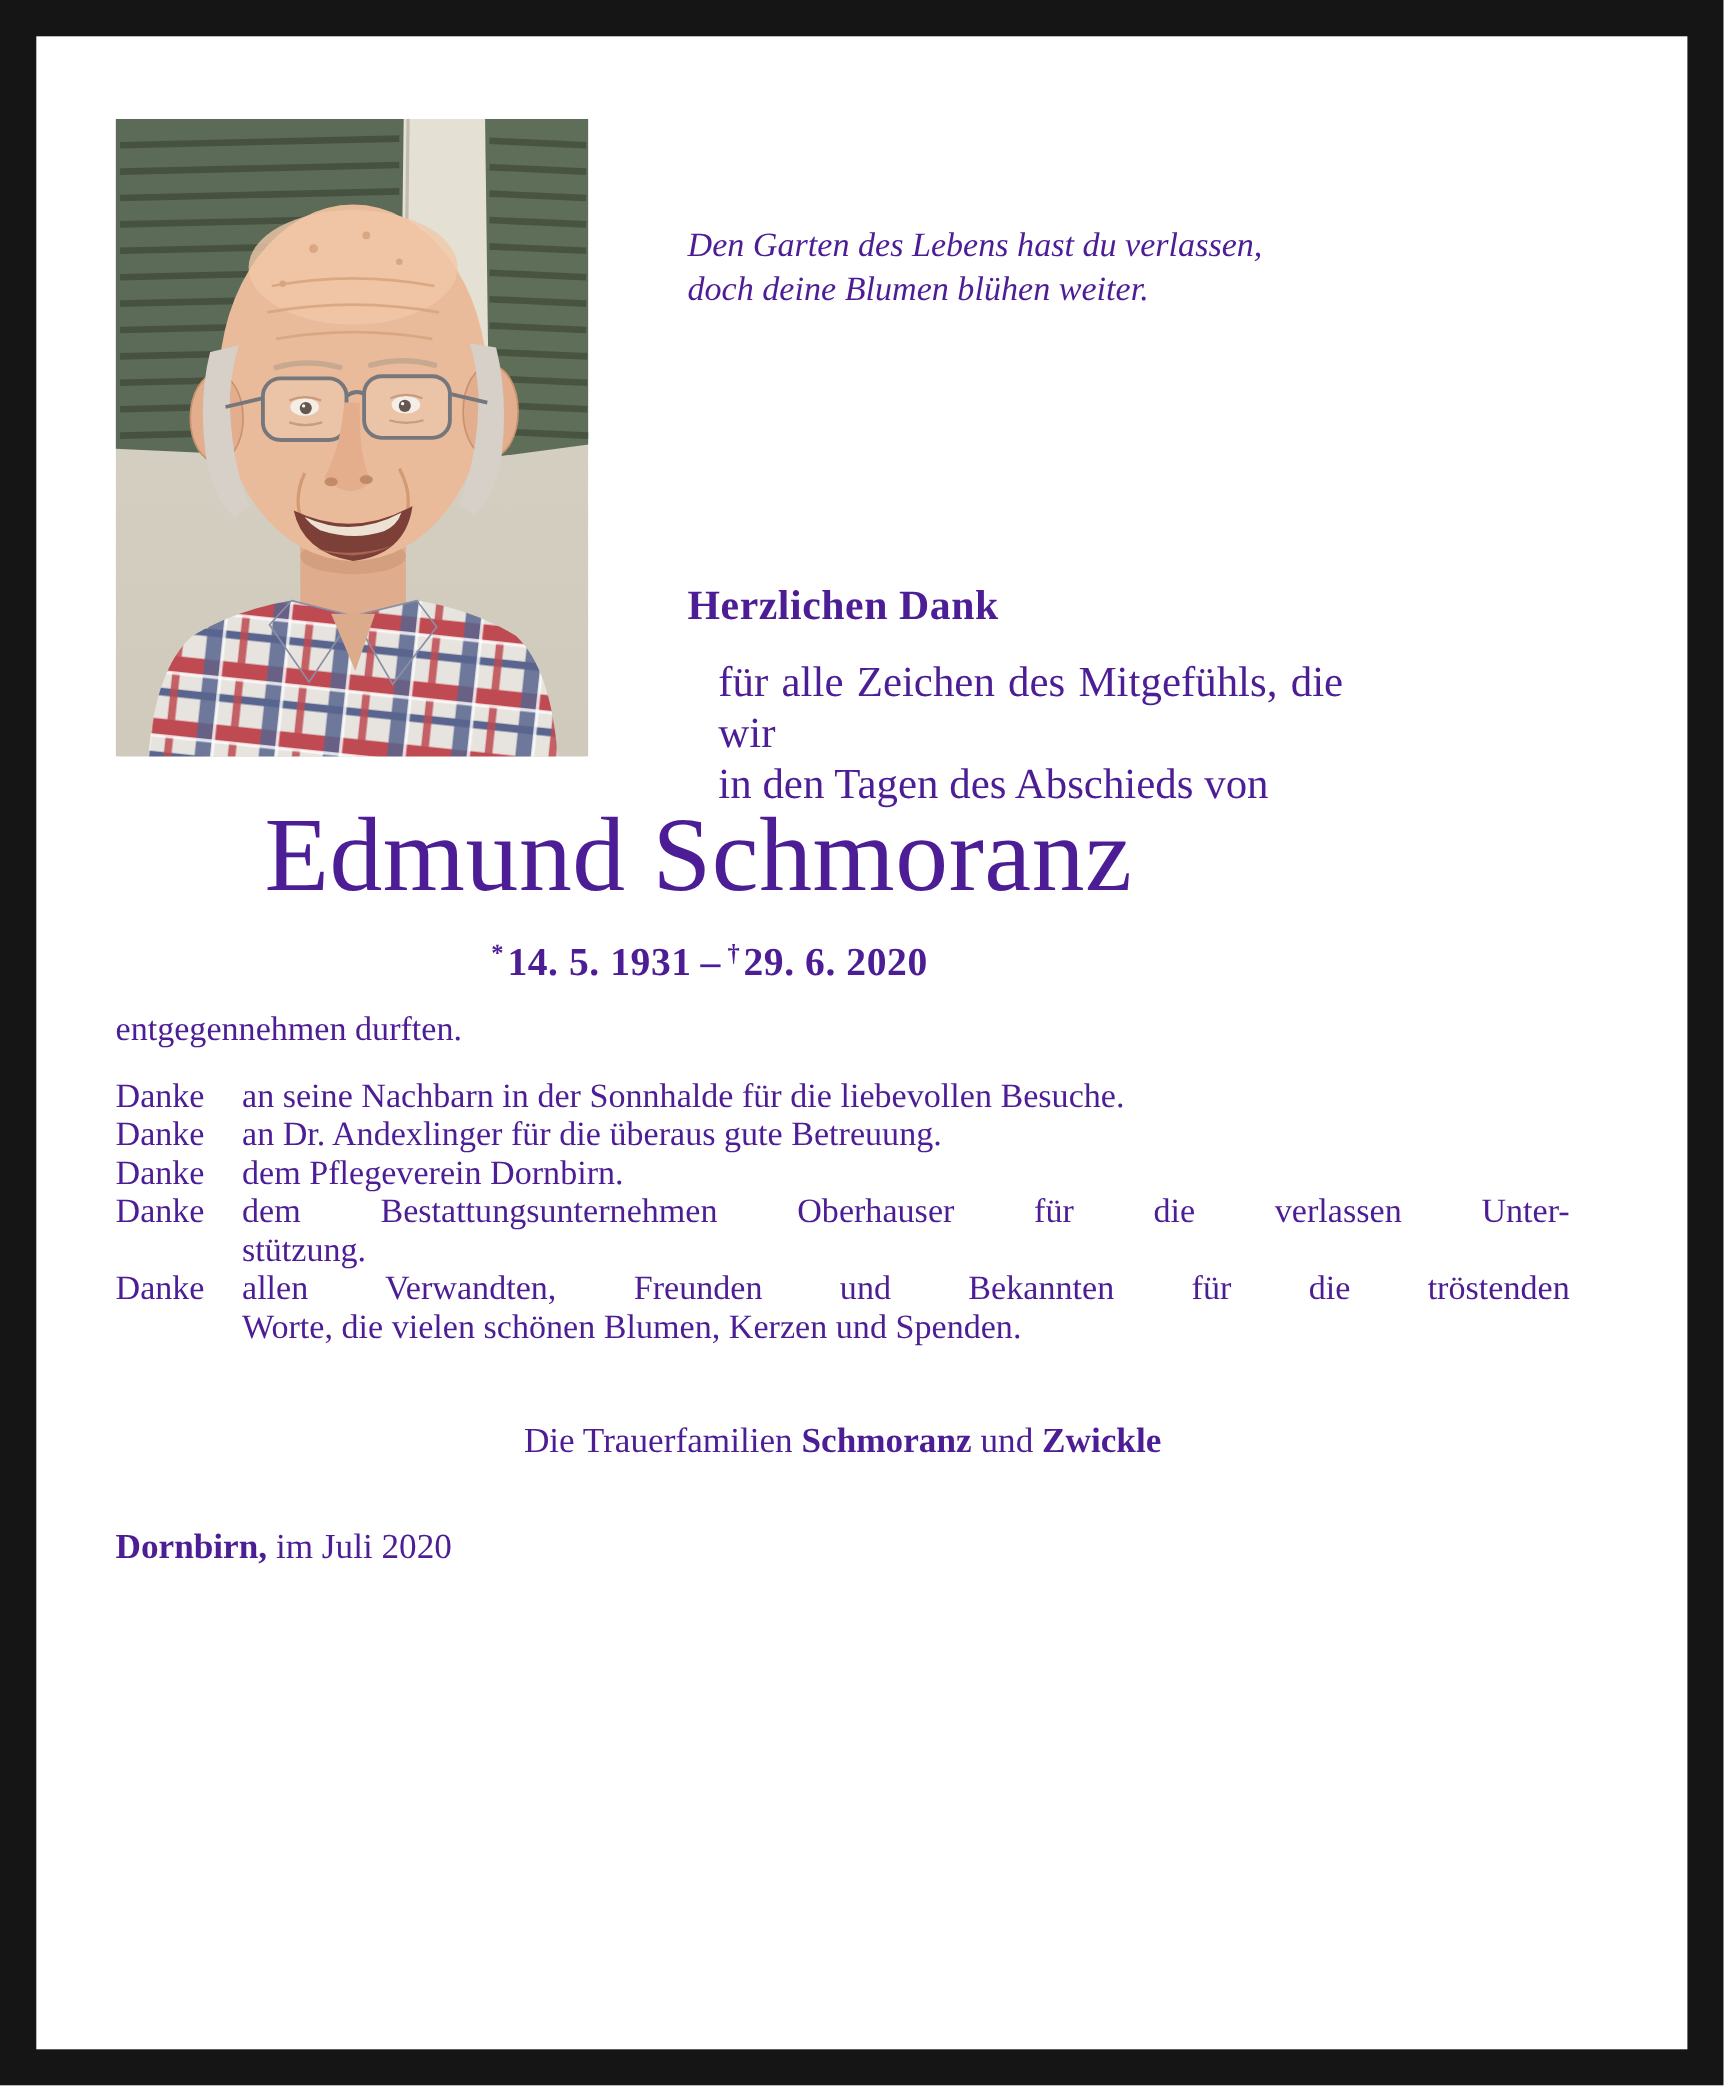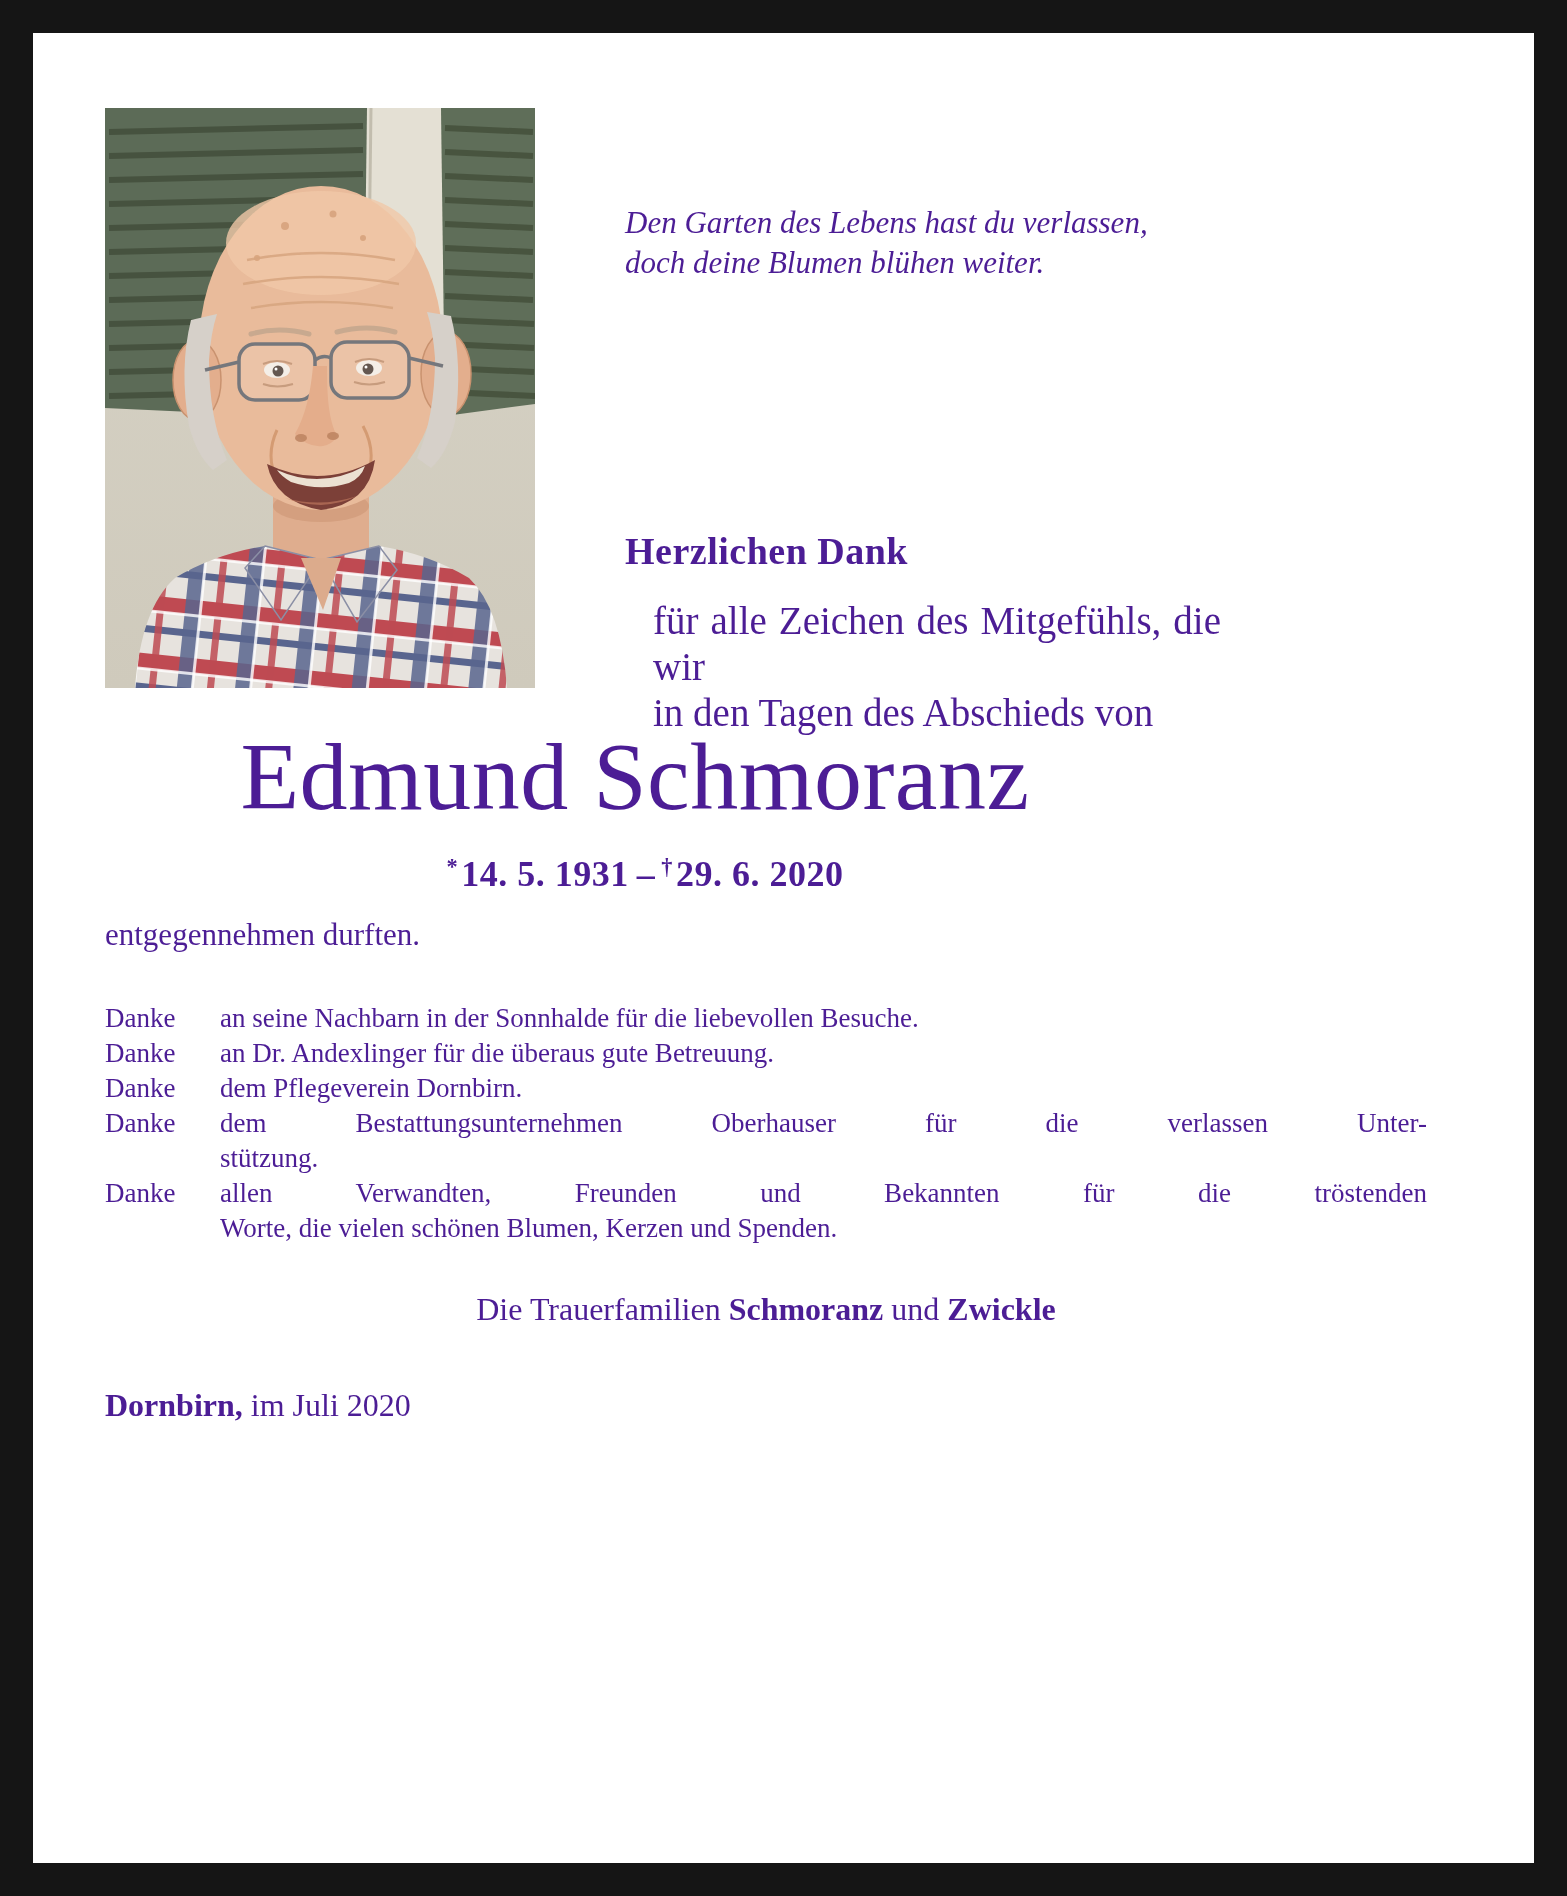--- a/index.html
+++ b/index.html
@@ -42,21 +42,21 @@
   }
   .dates {
     left: 72px; top: 820px; width: 1080px;
     text-align: center; font-size: 36px; font-weight: 700; letter-spacing: 0.5px;
   }
   .d-sym { font-size: 0.62em; vertical-align: 0.52em; margin-right: 3px; }
   .d-sep { margin: 0 6px 0 8px; }
 
   .received { left: 72px; top: 884px; font-size: 31px; }
 
-  .thanks-list { left: 72px; top: 968px; width: 1322px; font-size: 27px; line-height: 35px; }
+  .thanks-list { left: 72px; top: 945px; width: 1322px; font-size: 31px; line-height: 35px; }
   .danke-row { display: flex; }
   .danke-label { width: 115px; flex: 0 0 115px; }
   .danke-content { flex: 1; min-width: 0; }
   .danke-line { }
 
   .closing {
     left: 72px; top: 1258px; width: 1322px;
     text-align: center; font-size: 32px;
   }
   .placeline { left: 72px; top: 1354px; font-size: 32px; }

